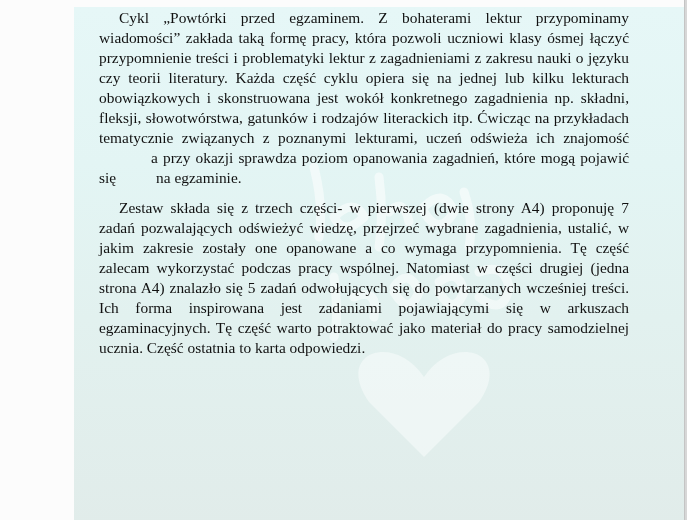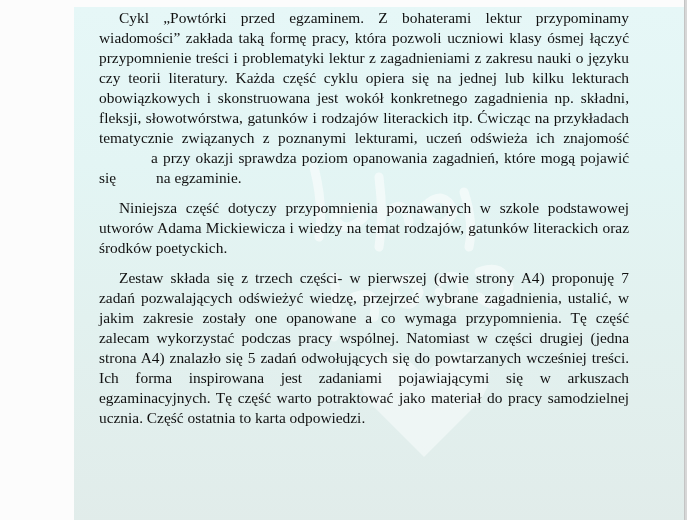--- a/index.html
+++ b/index.html
@@ -83,18 +83,17 @@
         <path d="M60 150 q 25 -10 20 20"></path>
         <path d="M100 140 q 15 -20 25 5 q -10 25 -25 0"></path>
         <path d="M145 135 q 20 -15 25 10 q -10 25 -25 0"></path>
         <path d="M185 125 q 25 -10 30 15 q -5 30 -30 10"></path>
       </g>
       <path d="M130 230 C 100 185, 40 205, 75 255 L 130 310 L 185 255 C 220 205, 160 185, 130 230 Z" fill="#ffffff" opacity="0.8"></path>
     </svg>
 
     <div class="content">
       <p class="p1"><span>Cykl „Powtórki przed egzaminem. Z bohaterami lektur przypominamy wiadomości” zakłada taką formę pracy, która pozwoli uczniowi klasy ósmej łączyć przypomnienie treści i problematyki lektur z zagadnieniami z zakresu nauki  o języku czy teorii literatury. Każda część cyklu opiera się na jednej  lub kilku lekturach obowiązkowych  i skonstruowana jest wokół konkretnego zagadnienia np. składni, fleksji, słowotwórstwa, gatunków i rodzajów literackich itp. Ćwicząc na przykładach tematycznie związanych z poznanymi lekturami, uczeń odświeża ich znajomość</span><span class="gap"></span><span>a przy okazji sprawdza poziom opanowania zagadnień, które mogą pojawić się</span><span class="gap2"></span><span>na egzaminie.</span></p>
-      <p class="p2">Niniejsza część dotyczy przypomnienia poznawanych w szkole podstawowej utworów Adama Mickiewicza i wiedzy na temat rodzajów, gatunków literackich oraz środków poetyckich.</p>
       <p class="p3">Zestaw składa się z trzech części- w pierwszej (dwie strony A4) proponuję 7 zadań pozwalających odświeżyć wiedzę, przejrzeć wybrane zagadnienia, ustalić, w jakim zakresie zostały one opanowane a co wymaga przypomnienia. Tę część zalecam wykorzystać podczas pracy wspólnej. Natomiast w części drugiej (jedna strona A4) znalazło się 5 zadań odwołujących się   do powtarzanych wcześniej treści. Ich forma inspirowana jest zadaniami pojawiającymi się w arkuszach egzaminacyjnych. Tę część warto potraktować jako materiał do pracy samodzielnej ucznia. Część ostatnia to karta odpowiedzi.</p>
     </div>
   </div>
   <div class="right-edge"></div>
 </div>
 
 </body></html>

